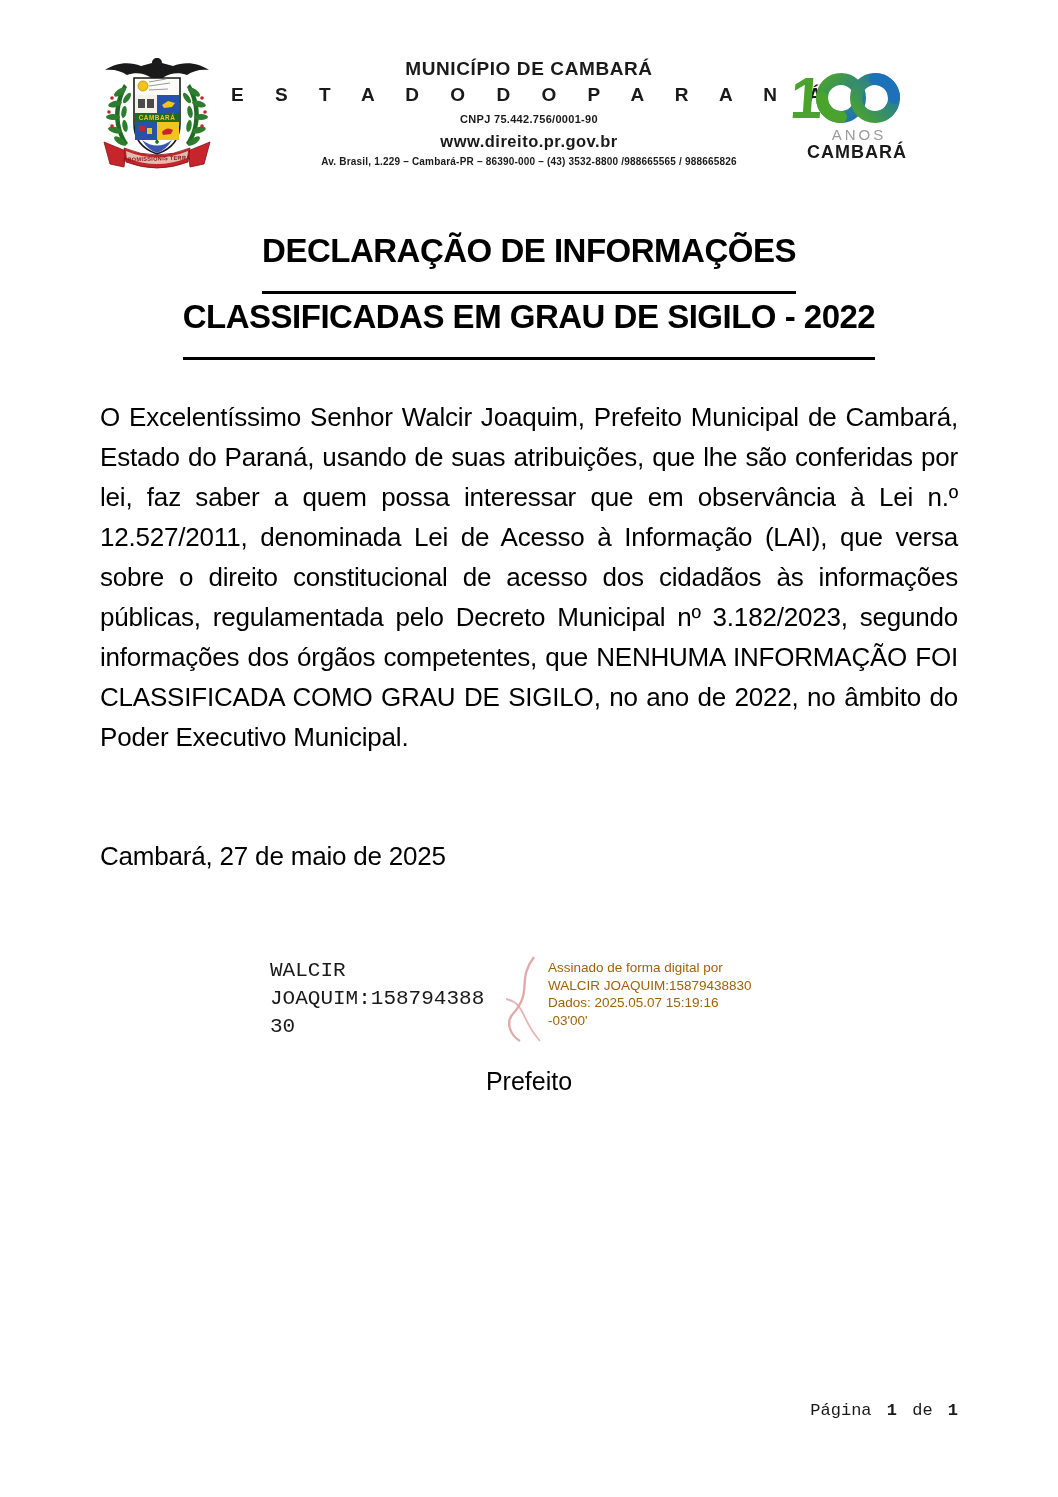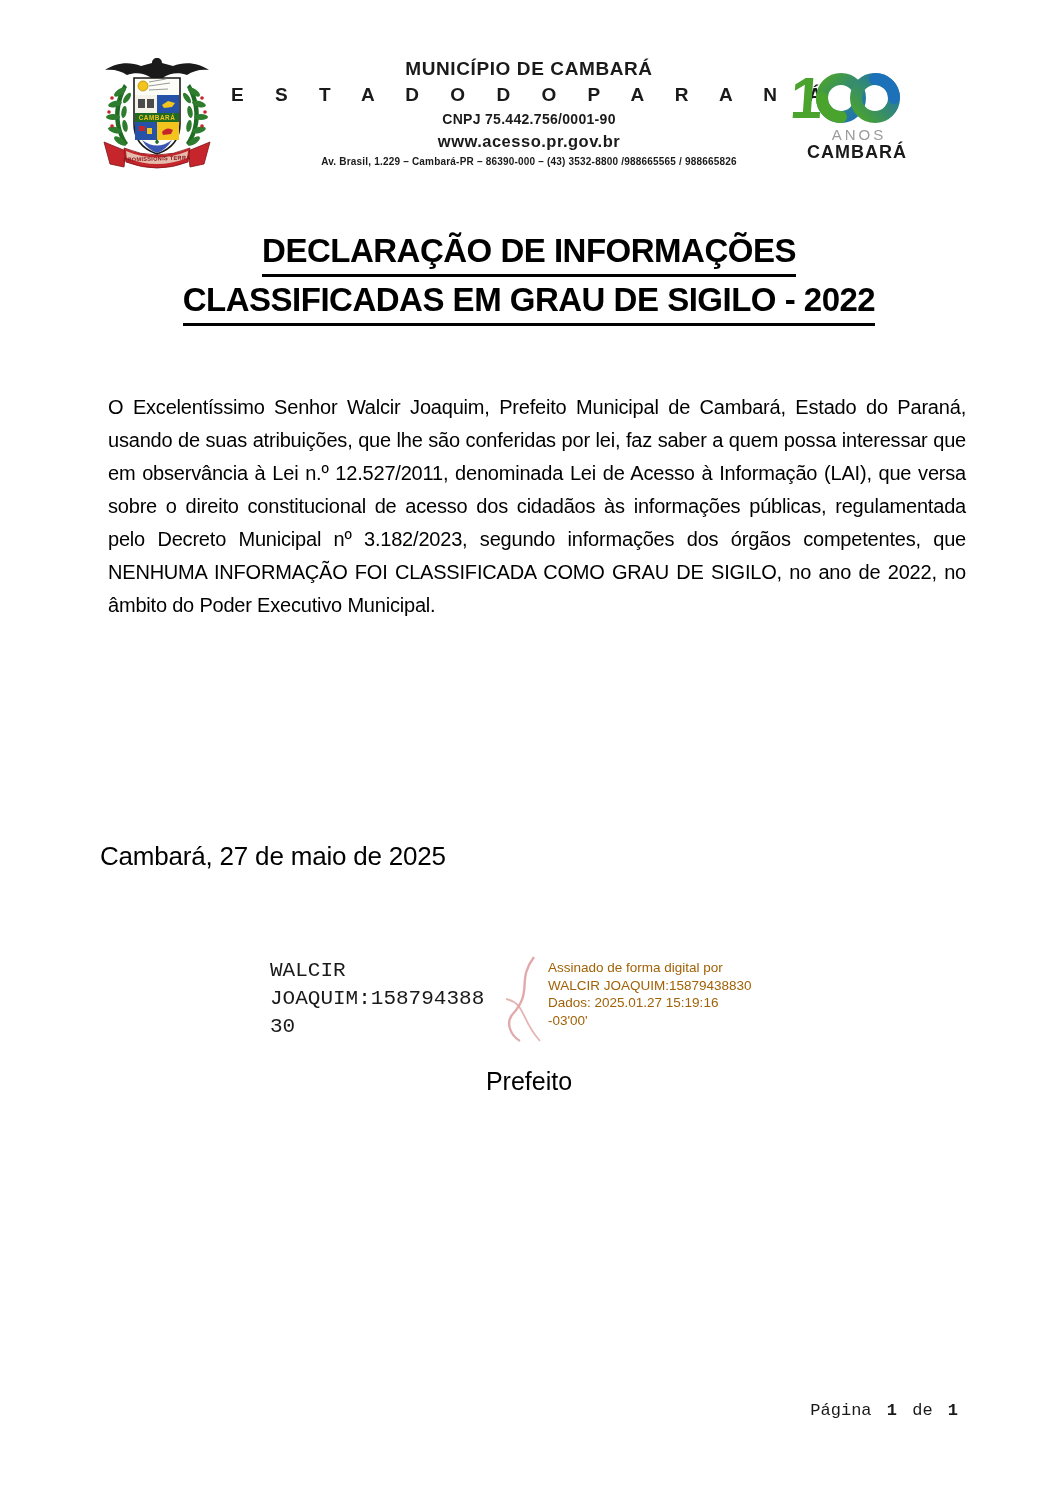--- a/index.html
+++ b/index.html
@@ -15,40 +15,40 @@
   
   .crest { position:absolute; left:100px; top:52px; width:114px; height:130px; }
   .centennial { position:absolute; left:791px; top:62px; width:118px; height:102px; }
 
   .header-center {
     position:absolute; left:179px; top:57px; width:700px;
     text-align:center; color:#1a1a1a;
   }
   .hc-municipality { font-size:19px; font-weight:bold; letter-spacing:0.6px; line-height:24px; }
   .hc-state { font-size:19px; font-weight:bold; letter-spacing:5px; word-spacing:16px; line-height:27px; }
-  .hc-cnpj { font-size:14px; font-weight:bold; line-height:22px; letter-spacing:0.3px; }
+  .hc-cnpj { font-size:11px; font-weight:bold; line-height:22px; letter-spacing:0.3px; }
   .hc-site { font-size:16.5px; font-weight:bold; line-height:23px; letter-spacing:0.5px; }
   .hc-address { font-size:10px; font-weight:bold; line-height:18px; letter-spacing:0.2px; }
 
   
   .doc-title {
     position:absolute; left:0; right:0; top:228px;
     text-align:center; font-weight:bold; font-size:33px;
     letter-spacing:-0.5px; line-height:45px;
   }
   .doc-title .tline {
     display:inline-block;
     border-bottom:3px solid #000;
-    padding-bottom:1px;
+    padding-bottom:18px;
   }
 
   
   .body-par {
-    position:absolute; left:108px; top:371px; width:858px;
-    font-size:20px; line-height:33px;
+    position:absolute; left:100px; top:371px; width:858px;
+    font-size:26px; line-height:40px;
     text-align:justify; letter-spacing:-0.2px;
   }
   .date-line {
     position:absolute; left:100px; top:841px;
     font-size:26px; letter-spacing:-0.2px;
   }
 
   
   .sig-block { position:absolute; left:0; right:0; top:953px; text-align:center; }
   .sig-row {
@@ -146,21 +146,21 @@
       <path d="M24 96 Q57 110 90 96 L88 110 Q57 122 26 110 Z" fill="#c5252b" stroke="#7e1418" stroke-width="0.8"></path>
       <path d="M26 99 Q57 112 88 99 L87.2 106 Q57 118 26.8 106 Z" fill="#e8d7c4" opacity="0.85"></path>
       <text x="57" y="108.5" font-size="5.6" font-weight="bold" fill="#8c1418" text-anchor="middle" letter-spacing="0.3" transform="rotate(-2 57 108)">PROMISSIONIS TERRA</text>
     </g>
   </svg>
 
   <div class="header-center">
     <div class="hc-municipality">MUNICÍPIO DE CAMBARÁ</div>
     <div class="hc-state">E S T A D O   D O   P A R A N Á</div>
     <div class="hc-cnpj">CNPJ 75.442.756/0001-90</div>
-    <div class="hc-site">www.acesso.pr.gov.br</div>
+    <div class="hc-site">www.direito.pr.gov.br</div>
     <div class="hc-address">Av. Brasil, 1.229 – Cambará-PR – 86390-000 – (43) 3532-8800 /988665565 / 988665826</div>
   </div>
 
   <svg class="centennial" viewBox="0 0 118 102" aria-hidden="true">
     <defs>
       <linearGradient id="gz1" x1="0" y1="0" x2="1" y2="1">
         <stop offset="0" stop-color="#4aa32d"></stop>
           <stop offset="1" stop-color="#1d71b8"></stop>
       </linearGradient>
       <linearGradient id="gz2" x1="1" y1="0" x2="0" y2="1">
@@ -193,21 +193,21 @@
         <span>JOAQUIM:158794388</span><br>
         <span>30</span>
       </div>
       <svg class="sig-flourish" viewBox="0 0 46 92" aria-hidden="true">
         <path d="M34 4 C16 28 34 38 12 62 C6 70 10 82 20 88" fill="none" stroke="#dfa2a2" stroke-width="2.4" opacity="0.9"></path>
         <path d="M6 46 C26 50 20 66 40 88" fill="none" stroke="#dfa2a2" stroke-width="1.8" opacity="0.8"></path>
       </svg>
       <div class="sig-note">
         <span>Assinado de forma digital por</span><br>
         <span>WALCIR JOAQUIM:15879438830</span><br>
-        <span>Dados: 2025.01.27 15:19:16</span><br>
+        <span>Dados: 2025.05.07 15:19:16</span><br>
         <span>-03'00'</span>
       </div>
     </div>
     <div class="sig-title">Prefeito</div>
   </div>
 
   <div class="footer">
     <span>Página</span>
     <b>1</b>
     <span>de</span>

